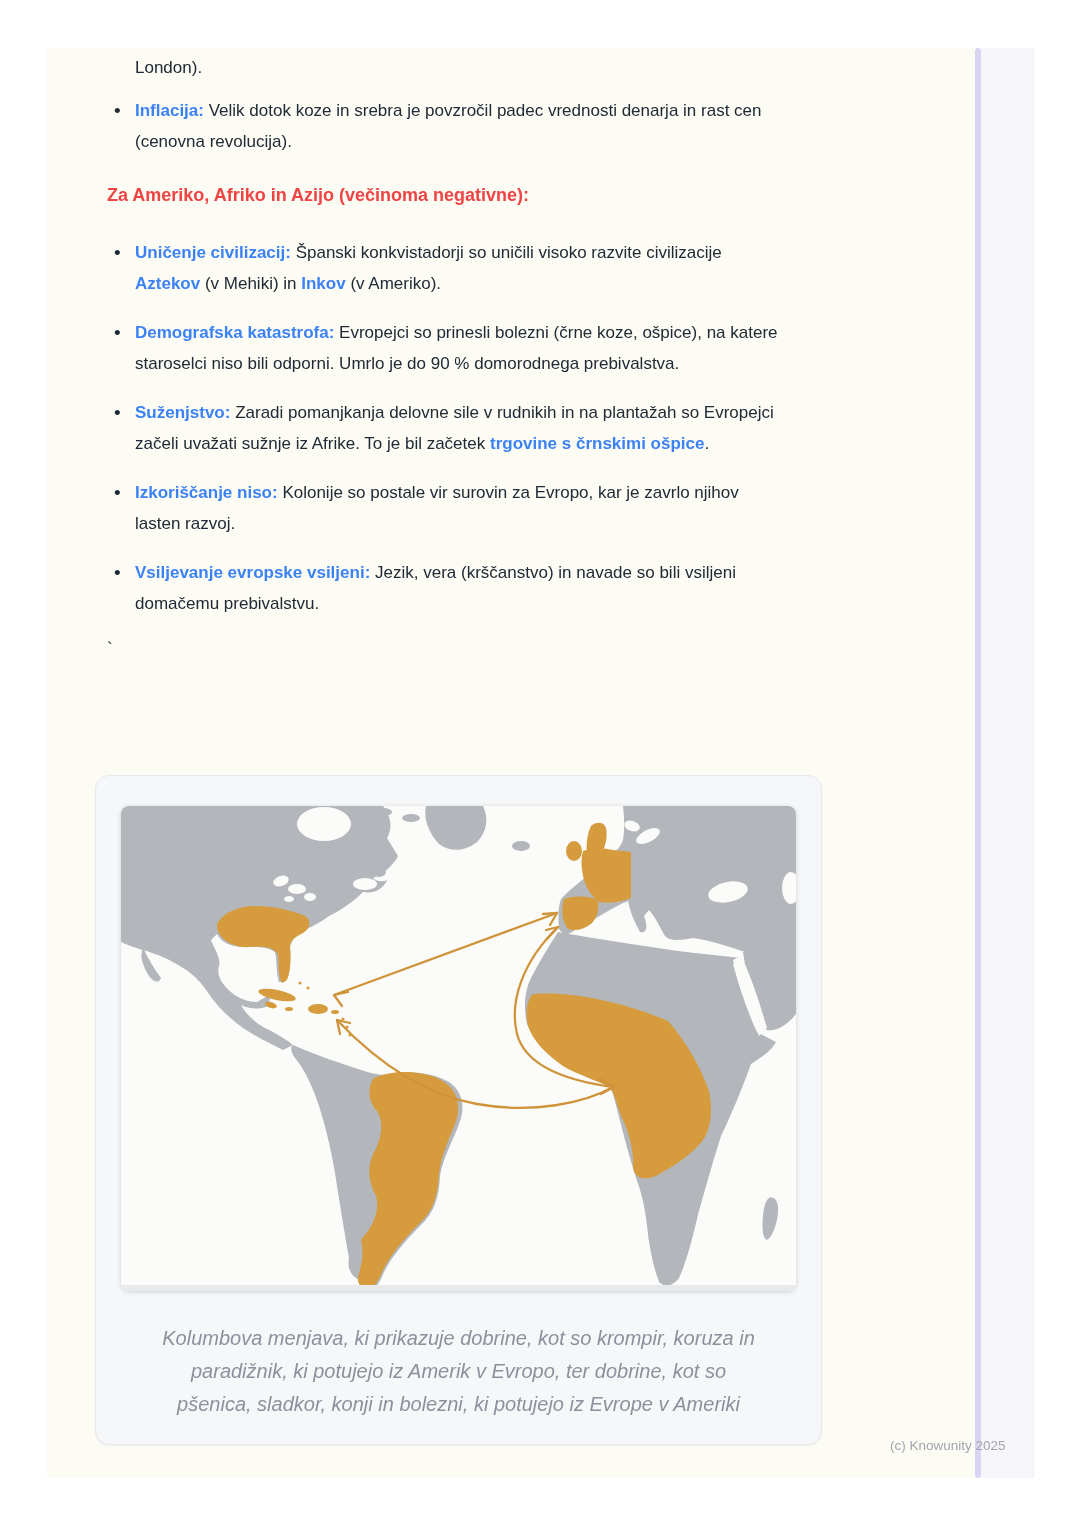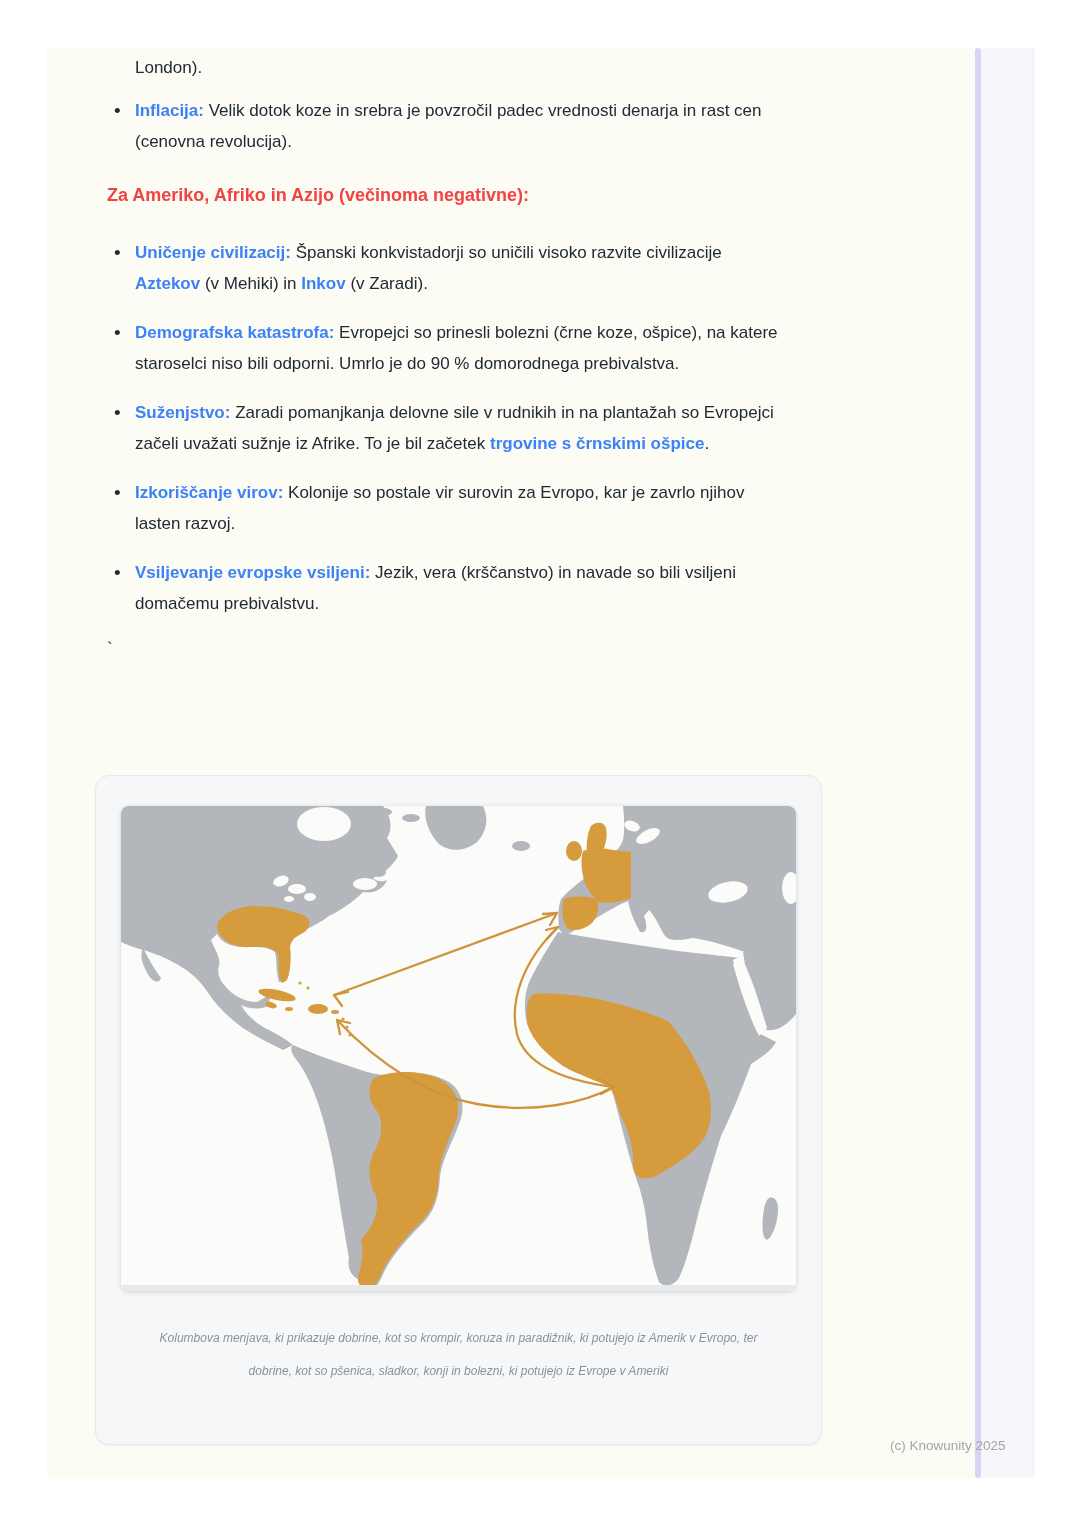--- a/index.html
+++ b/index.html
@@ -22,21 +22,21 @@
   .content h3{font-size:18px;line-height:24px;margin:26px 0 0 0;color:#ef4444;}
   .blist .b, .content .b{font-weight:bold;color:#3b82f6;}
   .stray{margin:14px 0 0 0;}
   .figure-card{position:absolute;left:48px;top:727px;width:727px;height:670px;background:var(--cardbg);
     border:1px solid var(--cardborder);border-radius:14px;box-sizing:border-box;
     box-shadow:0 1px 2px rgba(16,24,40,.05);}
   .map-wrap{position:absolute;left:25px;top:30px;width:675px;height:485px;border-radius:8px;overflow:hidden;
     background:var(--sea);box-shadow:0 1px 5px rgba(0,0,0,.16);}
   .map-wrap svg{display:block;}
   .caption{margin:546px auto 0;max-width:600px;text-align:center;font-style:italic;
-    color:var(--caption);font-size:12px;line-height:33px;}
+    color:var(--caption);font-size:20px;line-height:33px;}
   .scroll-panel{position:absolute;left:981px;top:48px;width:52px;height:1430px;background:var(--railpanel);
     border-right:1px solid #efeef4;}
   .scroll-bar{position:absolute;left:975px;top:48px;width:6px;height:1430px;background:var(--railbar);
     border-radius:3px;}
   .copyright{position:absolute;left:890px;top:1438px;font-size:13.5px;color:var(--copy);z-index:6;}
   .land{fill:var(--land);}
   .white{fill:var(--sea);}
   .hl{fill:var(--hl);}
   .route{stroke:var(--arrow);stroke-width:2.3;fill:none;stroke-linecap:round;stroke-linejoin:round;}
 </style>
@@ -49,24 +49,24 @@
     <div class="content">
       <p class="cont-line">London).</p>
 
       <ul class="blist">
         <li><span><span class="b">Inflacija:</span><span> Velik dotok koze in srebra je povzročil padec vrednosti denarja in rast cen (cenovna revolucija).</span></span></li>
       </ul>
 
       <h3>Za Ameriko, Afriko in Azijo (večinoma negativne):</h3>
 
       <ul class="blist second">
-        <li><span><span class="b">Uničenje civilizacij:</span><span> Španski konkvistadorji so uničili visoko razvite civilizacije </span><span class="b">Aztekov</span><span> (v Mehiki) in </span><span class="b">Inkov</span><span> (v Zaradi).</span></span></li>
+        <li><span><span class="b">Uničenje civilizacij:</span><span> Španski konkvistadorji so uničili visoko razvite civilizacije </span><span class="b">Aztekov</span><span> (v Mehiki) in </span><span class="b">Inkov</span><span> (v Ameriko).</span></span></li>
         <li><span><span class="b">Demografska katastrofa:</span><span> Evropejci so prinesli bolezni (črne koze, ošpice), na katere staroselci niso bili odporni. Umrlo je do 90 % domorodnega prebivalstva.</span></span></li>
         <li><span><span class="b">Suženjstvo:</span><span> Zaradi pomanjkanja delovne sile v rudnikih in na plantažah so Evropejci začeli uvažati sužnje iz Afrike. To je bil začetek </span><span class="b">trgovine s črnskimi ošpice</span><span>.</span></span></li>
-        <li><span><span class="b">Izkoriščanje virov:</span><span> Kolonije so postale vir surovin za Evropo, kar je zavrlo njihov lasten razvoj.</span></span></li>
+        <li><span><span class="b">Izkoriščanje niso:</span><span> Kolonije so postale vir surovin za Evropo, kar je zavrlo njihov lasten razvoj.</span></span></li>
         <li><span><span class="b">Vsiljevanje evropske vsiljeni:</span><span> Jezik, vera (krščanstvo) in navade so bili vsiljeni domačemu prebivalstvu.</span></span></li>
       </ul>
 
       <p class="stray">`</p>
     </div>
 
     <div class="figure-card">
       <div class="map-wrap">
         <svg width="675" height="485" viewBox="0 0 675 485" xmlns="http://www.w3.org/2000/svg">
           <rect x="0" y="0" width="675" height="485" fill="var(--sea)"></rect>

